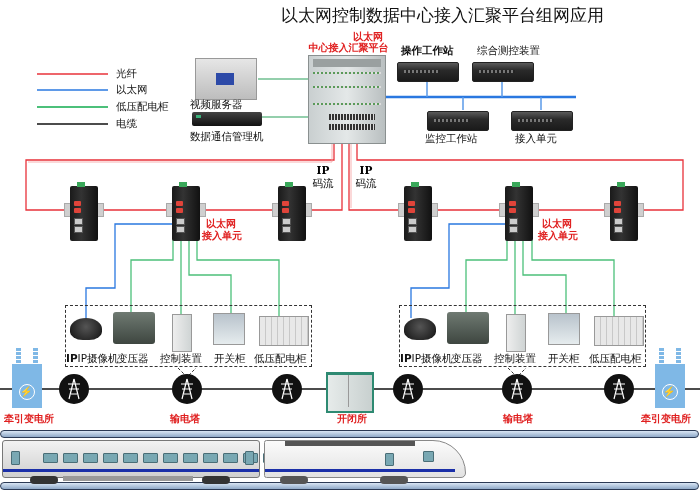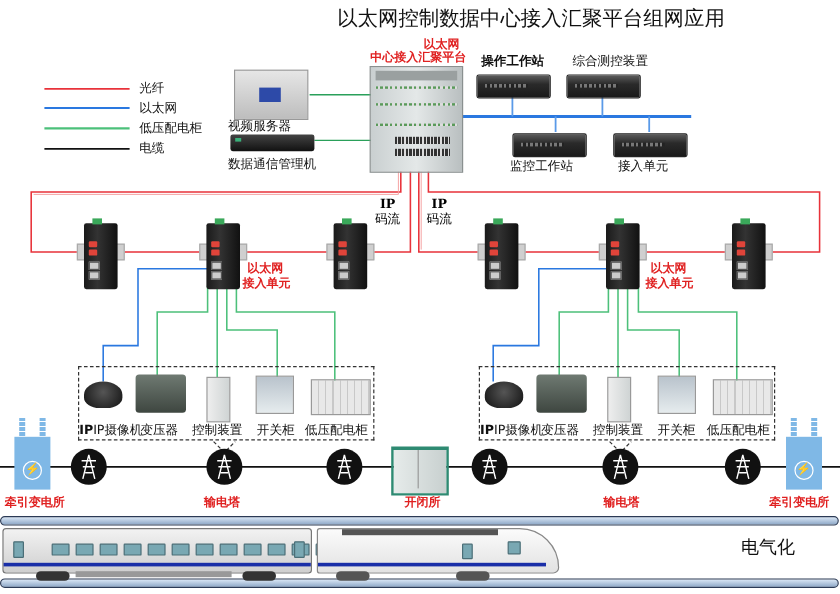--- a/index.html
+++ b/index.html
@@ -281,14 +281,13 @@
     <div class="abs" style="left:20px;top:0;width:130px;height:5px;background:#555;"></div>
     <div class="abs win" style="left:120px;top:12px;width:7px;height:11px;"></div>
     <div class="abs win" style="left:158px;top:10px;width:9px;height:9px;"></div>
     <div class="abs stripe" style="left:0;right:10px;top:28px;"></div>
   </div>
   <div class="abs bogie" style="left:278px;top:36px;background:#555;"></div>
   <div class="abs bogie" style="left:378px;top:36px;background:#555;"></div>
 </div>
 
 <div class="abs" style="left:600px;top:447px;width:80px;text-align:center;font-size:15px;line-height:19px;color:#111;font-family:'DejaVu Sans','Liberation Sans',sans-serif;">
-  <div>电气化</div>
 </div>
 
 </body></html>

